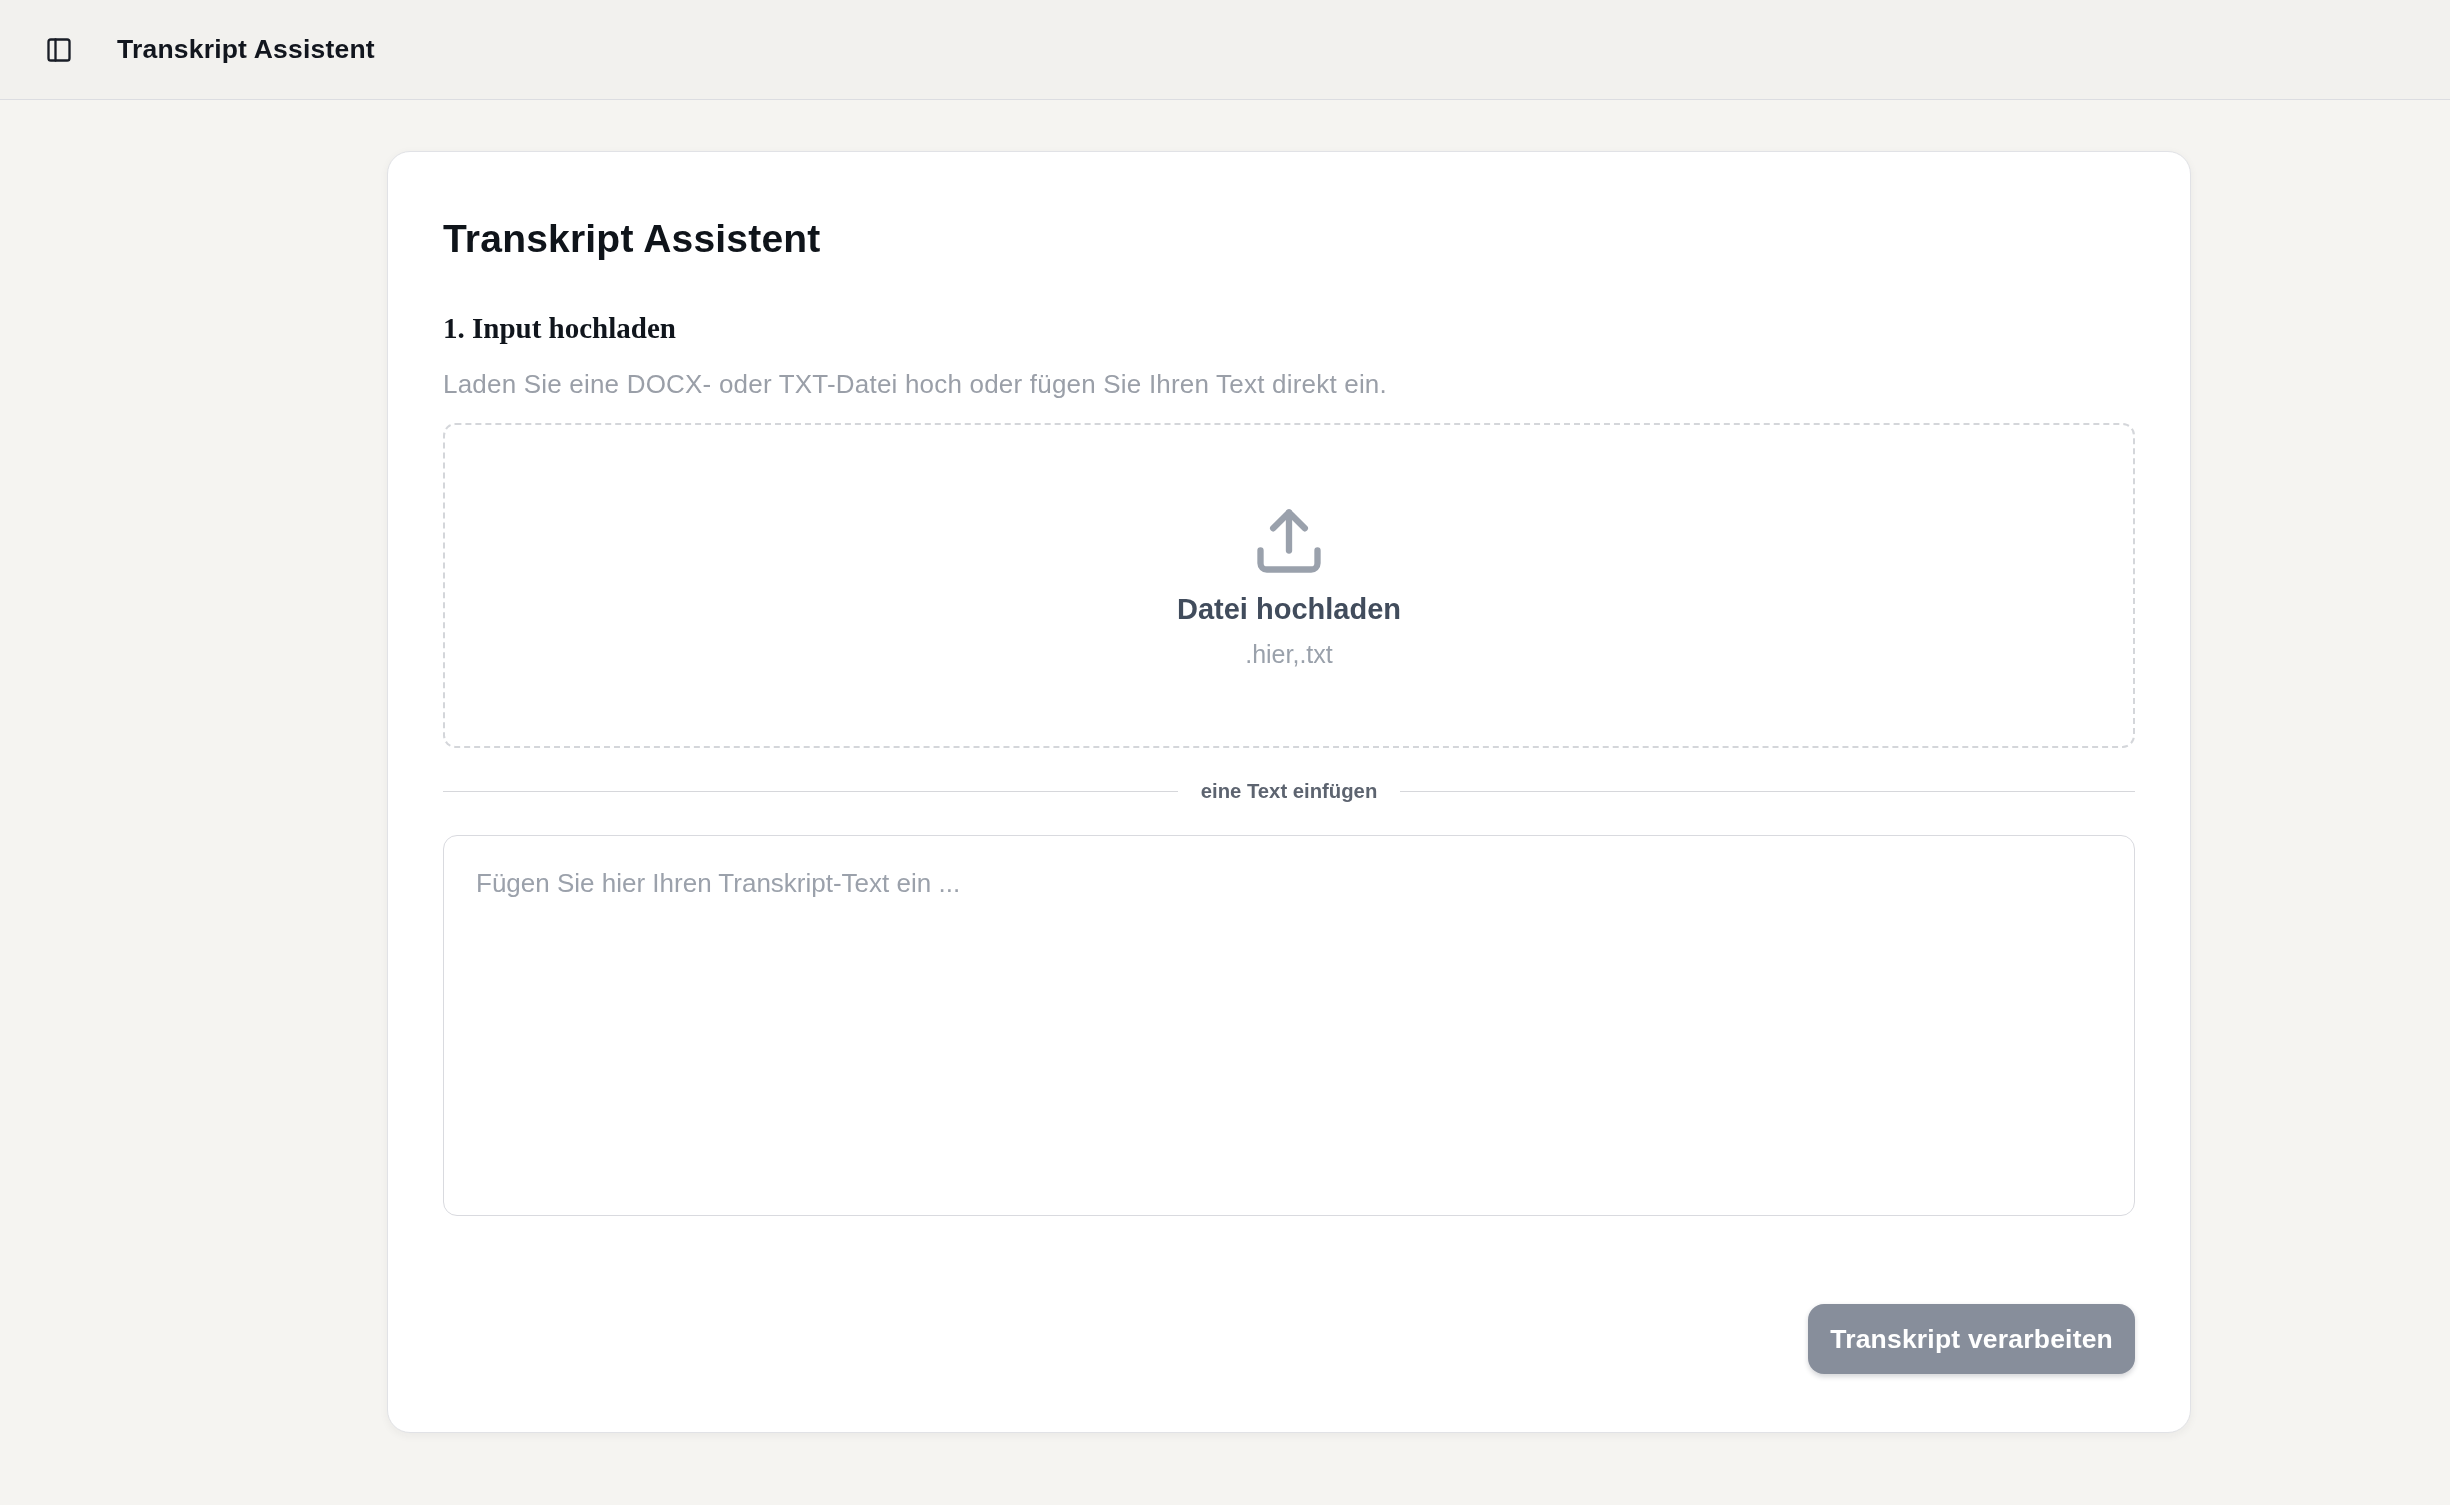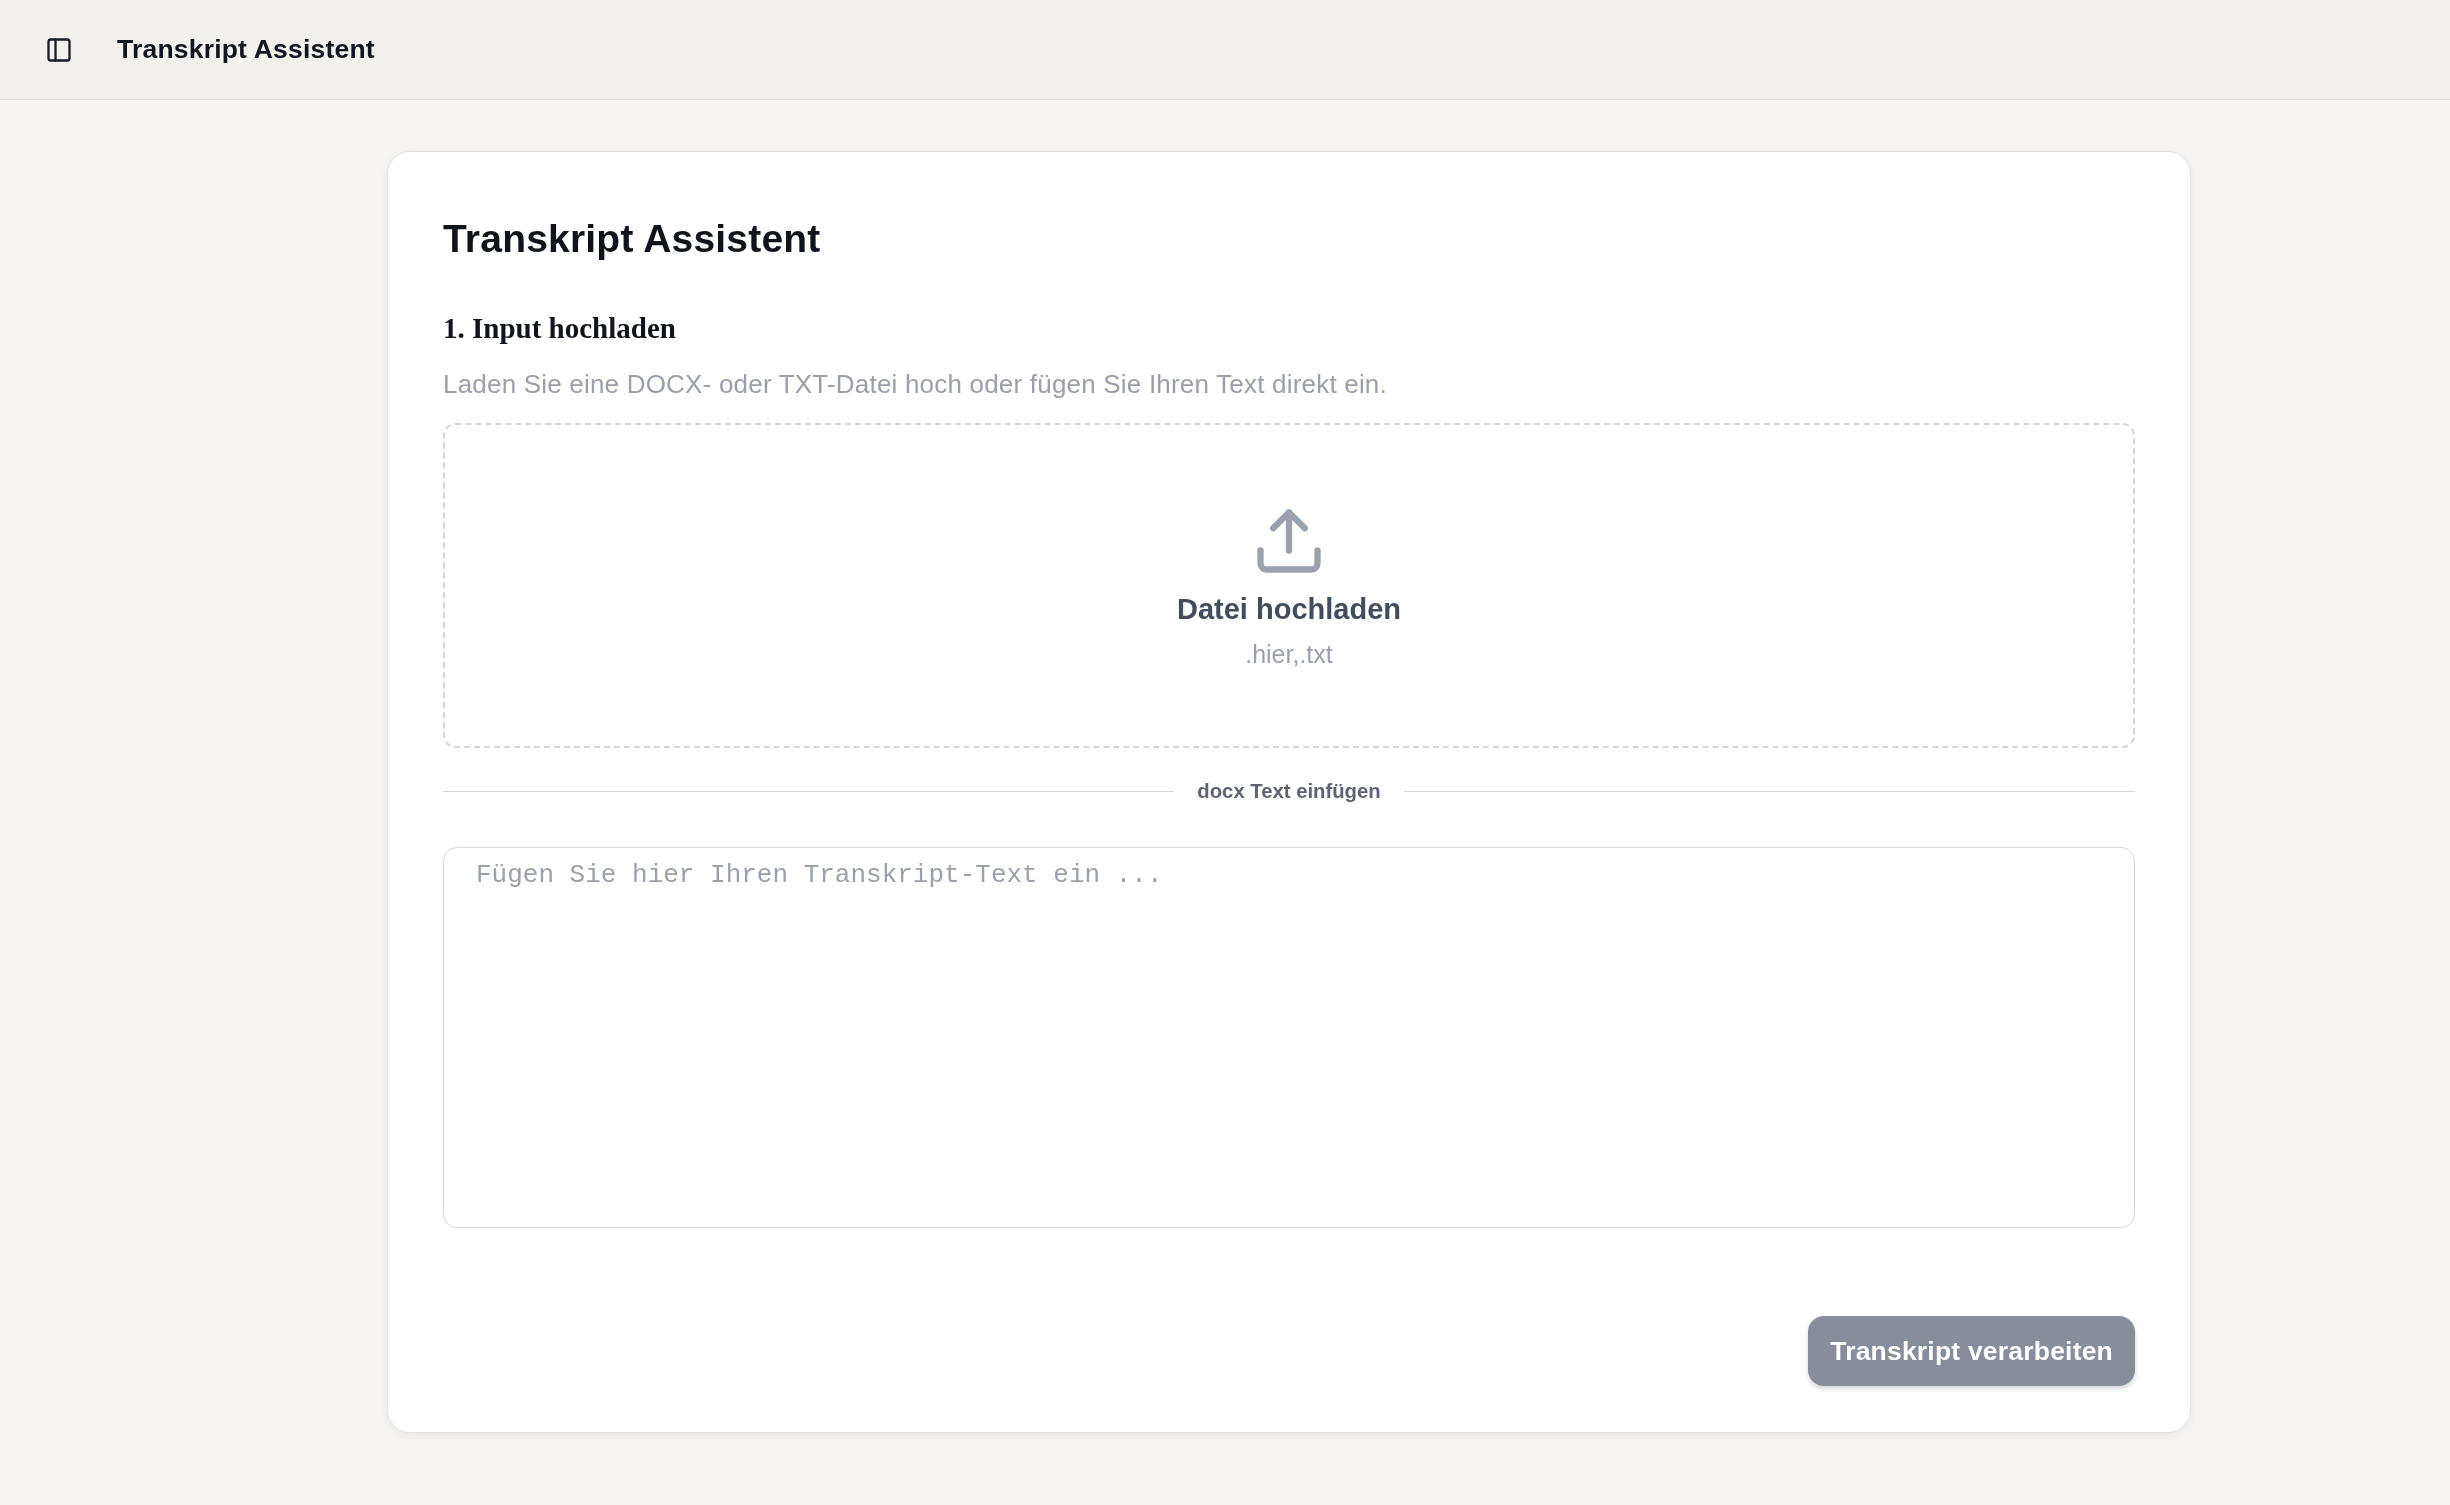--- a/index.html
+++ b/index.html
@@ -102,27 +102,27 @@
   .divider .line { flex:1; height:1.8px; background:#d6d7db; }
   .divider .label {
     font-size:20.3px;
     font-weight:600;
     color:#5d6470;
     white-space:nowrap;
   }
 
   
   .paste-area {
-    margin-top:44px;
+    margin-top:32px;
     width:100%;
     height:381px;
     border:1.8px solid #d9dadf;
     border-radius:14px;
-    padding:12px 32px;
-    font-family:Liberation Mono, monospace;
+    padding:32px 32px;
+    font-family:Liberation Sans, sans-serif;
     font-size:26px;
     color:#10151c;
     background:#ffffff;
     resize:none;
     outline:none;
     display:block;
   }
   .paste-area::placeholder { color:#9ba1ab; opacity:1; }
 
   
@@ -176,21 +176,21 @@
         <polyline points="17 8 12 3 7 8"></polyline>
         <line x1="12" y1="3" x2="12" y2="15"></line>
       </svg>
     </span>
     <div class="dropzone-label">Datei hochladen</div>
     <div class="dropzone-accept">.hier,.txt</div>
   </div>
 
   <div class="divider">
     <div class="line"></div>
-    <div class="label">docx Text einfügen</div>
+    <div class="label">eine Text einfügen</div>
     <div class="line"></div>
   </div>
 
   <textarea class="paste-area" placeholder="Fügen Sie hier Ihren Transkript-Text ein ..." style=""></textarea>
 
   <div class="card-footer">
     <button class="submit-btn">Transkript verarbeiten</button>
   </div>
 
 </main>

